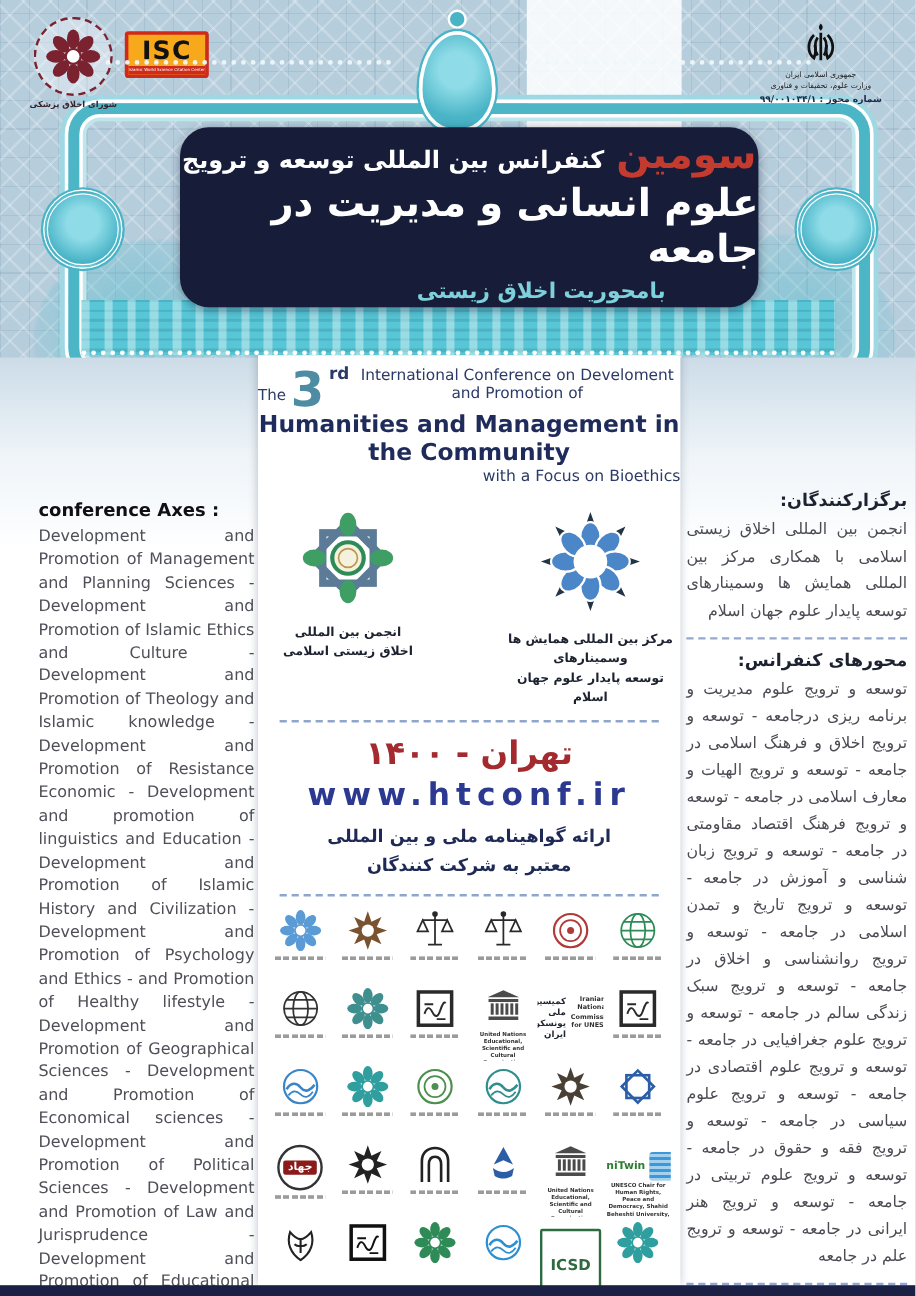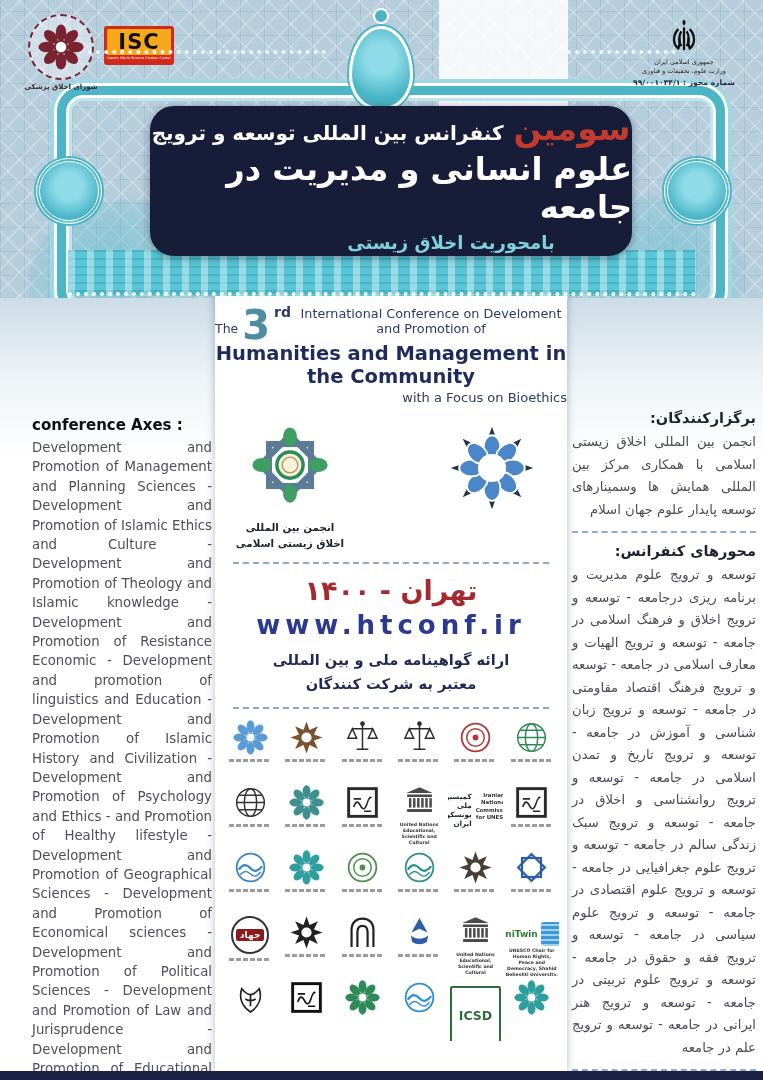--- a/index.html
+++ b/index.html
@@ -297,20 +297,24 @@
               <ellipse cx="48" cy="26" rx="9" ry="13" transform="rotate(45 48 48)"></ellipse>
               <ellipse cx="48" cy="26" rx="9" ry="13" transform="rotate(90 48 48)"></ellipse>
               <ellipse cx="48" cy="26" rx="9" ry="13" transform="rotate(135 48 48)"></ellipse>
               <ellipse cx="48" cy="26" rx="9" ry="13" transform="rotate(180 48 48)"></ellipse>
               <ellipse cx="48" cy="26" rx="9" ry="13" transform="rotate(225 48 48)"></ellipse>
               <ellipse cx="48" cy="26" rx="9" ry="13" transform="rotate(270 48 48)"></ellipse>
               <ellipse cx="48" cy="26" rx="9" ry="13" transform="rotate(315 48 48)"></ellipse>
             </g>
             <circle cx="48" cy="48" r="15" fill="#fff"></circle>
           </svg>
+          <div class="orgcap">
+            <div>مرکز بین المللی همایش ها وسمینارهای</div>
+            <div>توسعه پایدار علوم جهان اسلام</div>
+          </div>
         </div>
       </div>
 
       <div class="sep"></div>
       <div class="city">تهران - ۱۴۰۰</div>
       <div class="site">www.htconf.ir</div>
       <div class="cert">ارائه گواهینامه ملی و بین المللی معتبر به شرکت کنندگان</div>
       <div class="sep"></div>
       <div class="grid" id="sponsors-grid">
           <div class="sp-cell">

